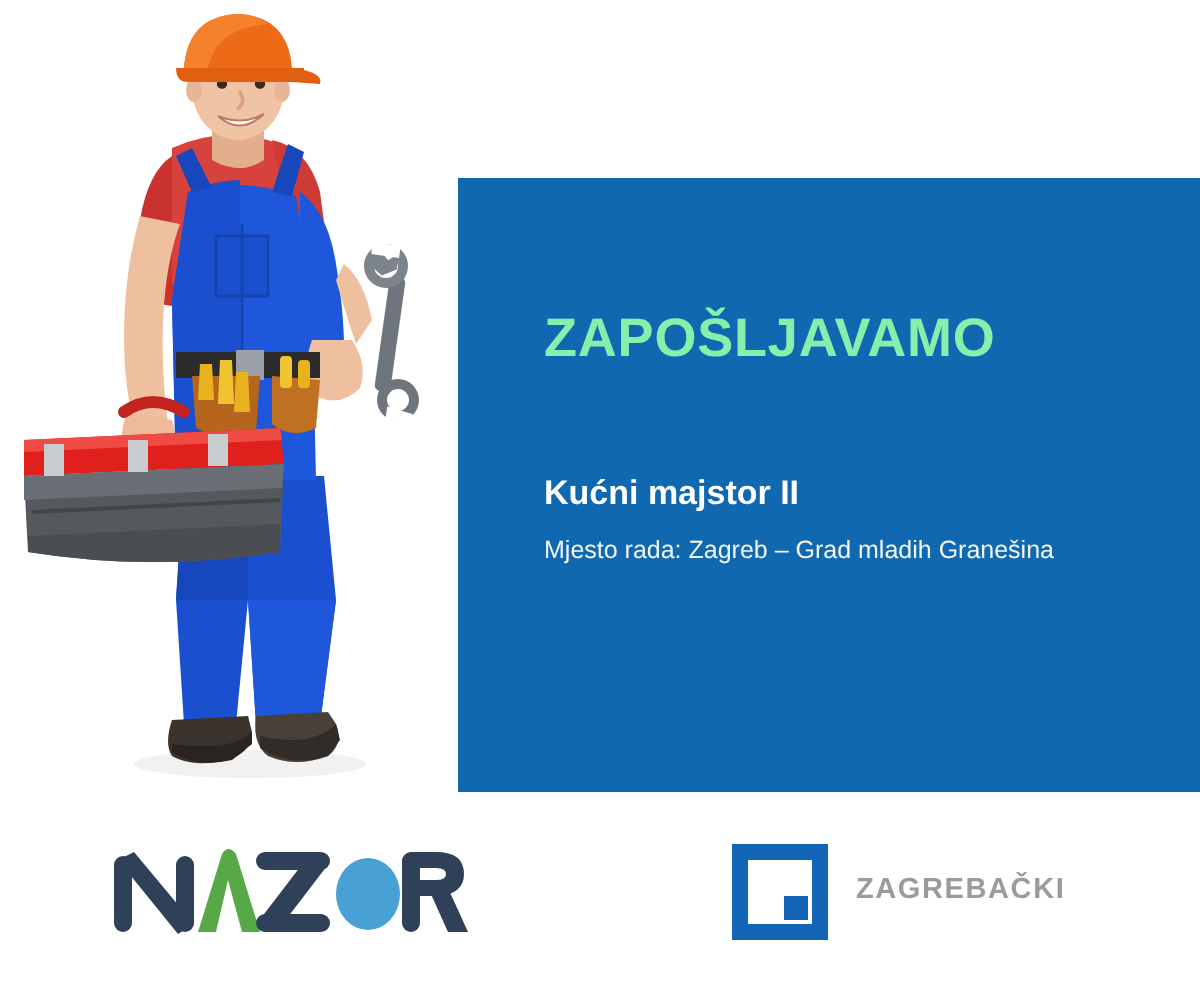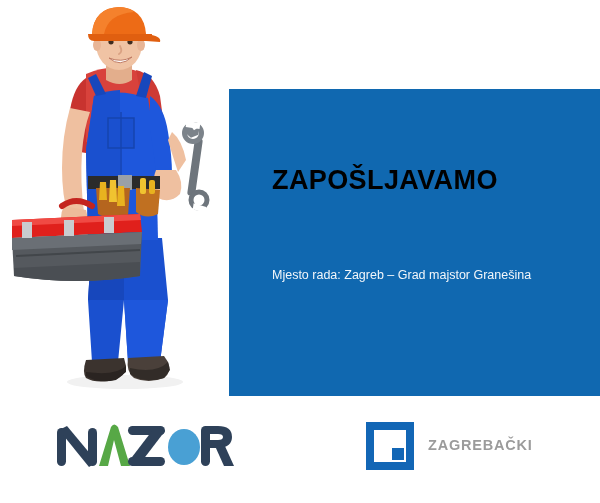--- a/index.html
+++ b/index.html
@@ -23,22 +23,22 @@
     position: absolute;
     left: 229px;
     top: 89px;
     width: 371px;
     height: 307px;
     background: #1068B0;
   }
   #headline {
     position: absolute;
     left: 43px;
-    top: 78px;
-    color: #000000;
+    top: 67px;
+    color: #86efac;
     font-size: 27px;
     font-weight: bold;
     letter-spacing: 0.4px;
     line-height: 1;
     white-space: nowrap;
   }
   #job-title {
     position: absolute;
     left: 43px;
     top: 148px;
@@ -226,22 +226,23 @@
 
       <path d="M92 34 Q94 8 119 7 Q144 8 146 34 Z" fill="#ED6B16"></path>
       <path d="M92 34 Q94 8 119 7 Q128 7 134 12 Q108 14 104 34 Z" fill="#F5812C"></path>
       <path d="M88 34 L152 34 Q152 41 146 41 L94 41 Q88 41 88 34 Z" fill="#E05F10"></path>
       <path d="M146 34 Q162 36 160 42 L146 41 Z" fill="#E05F10"></path>
     </svg>
   </div>
 
   <div id="blue-panel">
     <div id="headline">ZAPOŠLJAVAMO</div>
+    <div id="job-title">Kućni majstor II</div>
     <div id="job-meta">
-      <div>Mjesto rada: Zagreb – Grad majstor Granešina</div>
+      <div>Mjesto rada: Zagreb – Grad mladih Granešina</div>
     </div>
   </div>
 
   <div id="footer">
 
     <div id="nazor-logo">
       <svg width="180" height="48" viewBox="0 0 180 48" xmlns="http://www.w3.org/2000/svg">
 
         <g fill="#2E4159">
           <rect x="2" y="6" width="9" height="38" rx="4.5"></rect>

